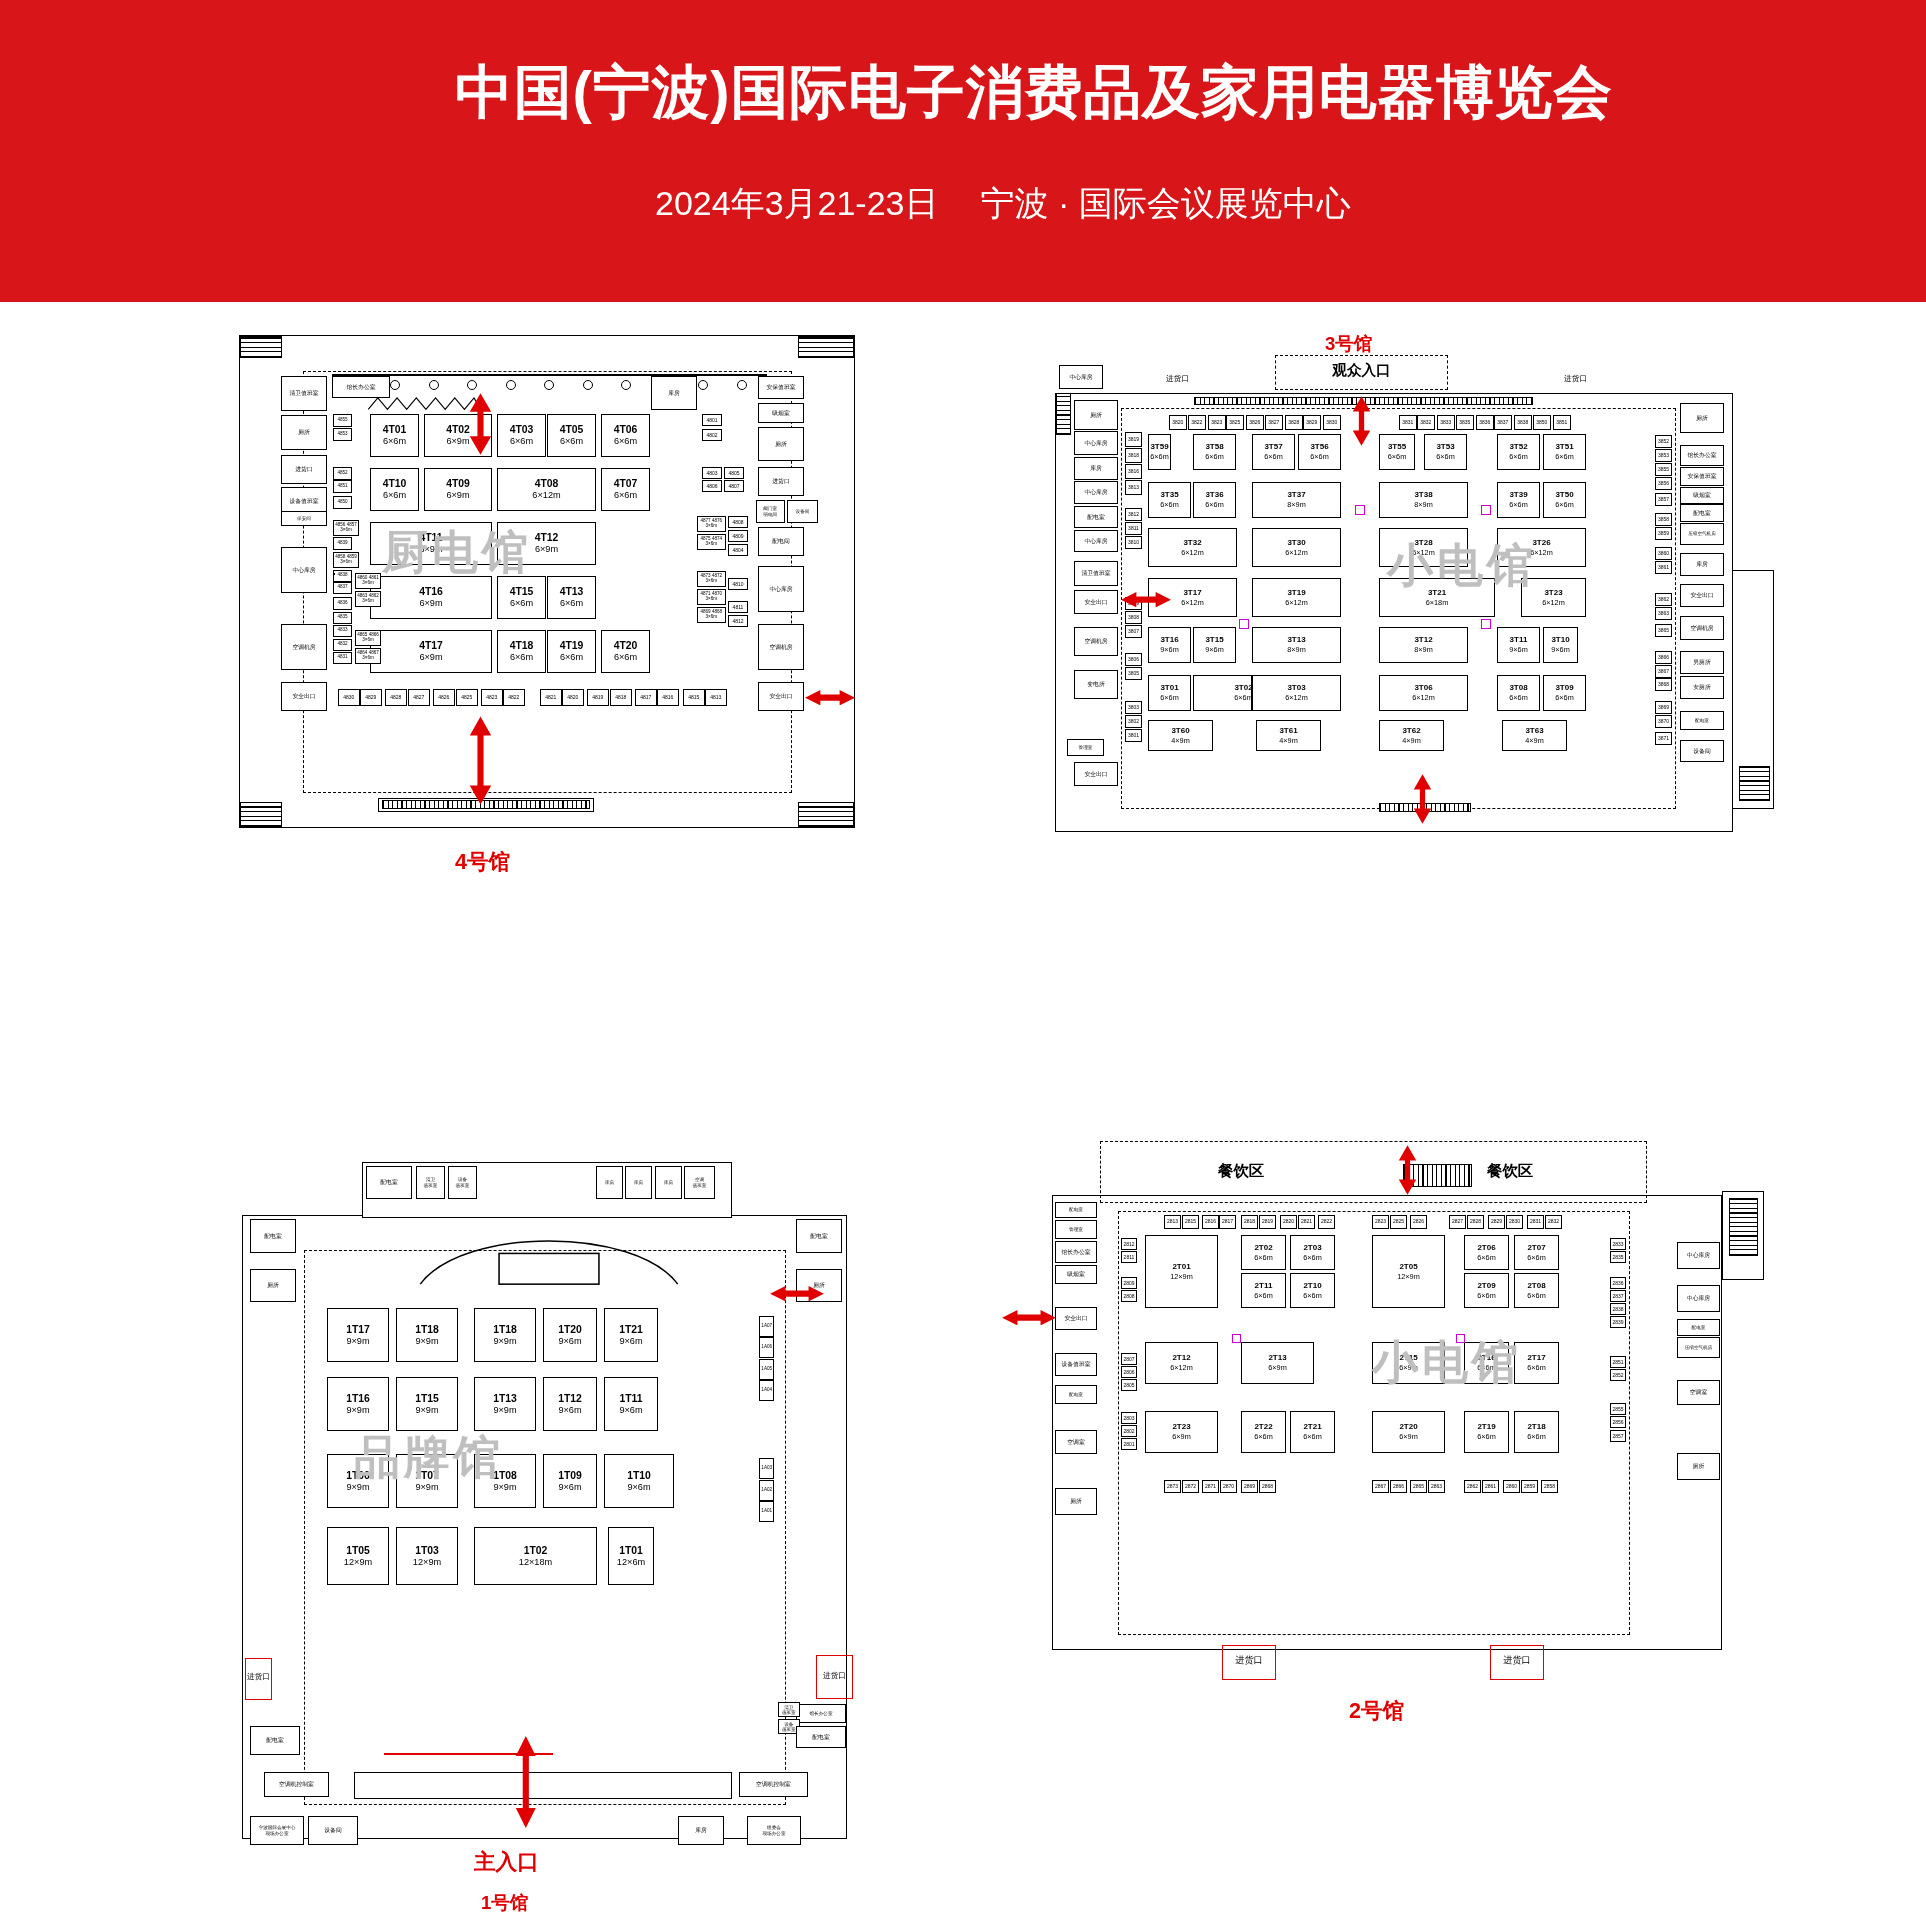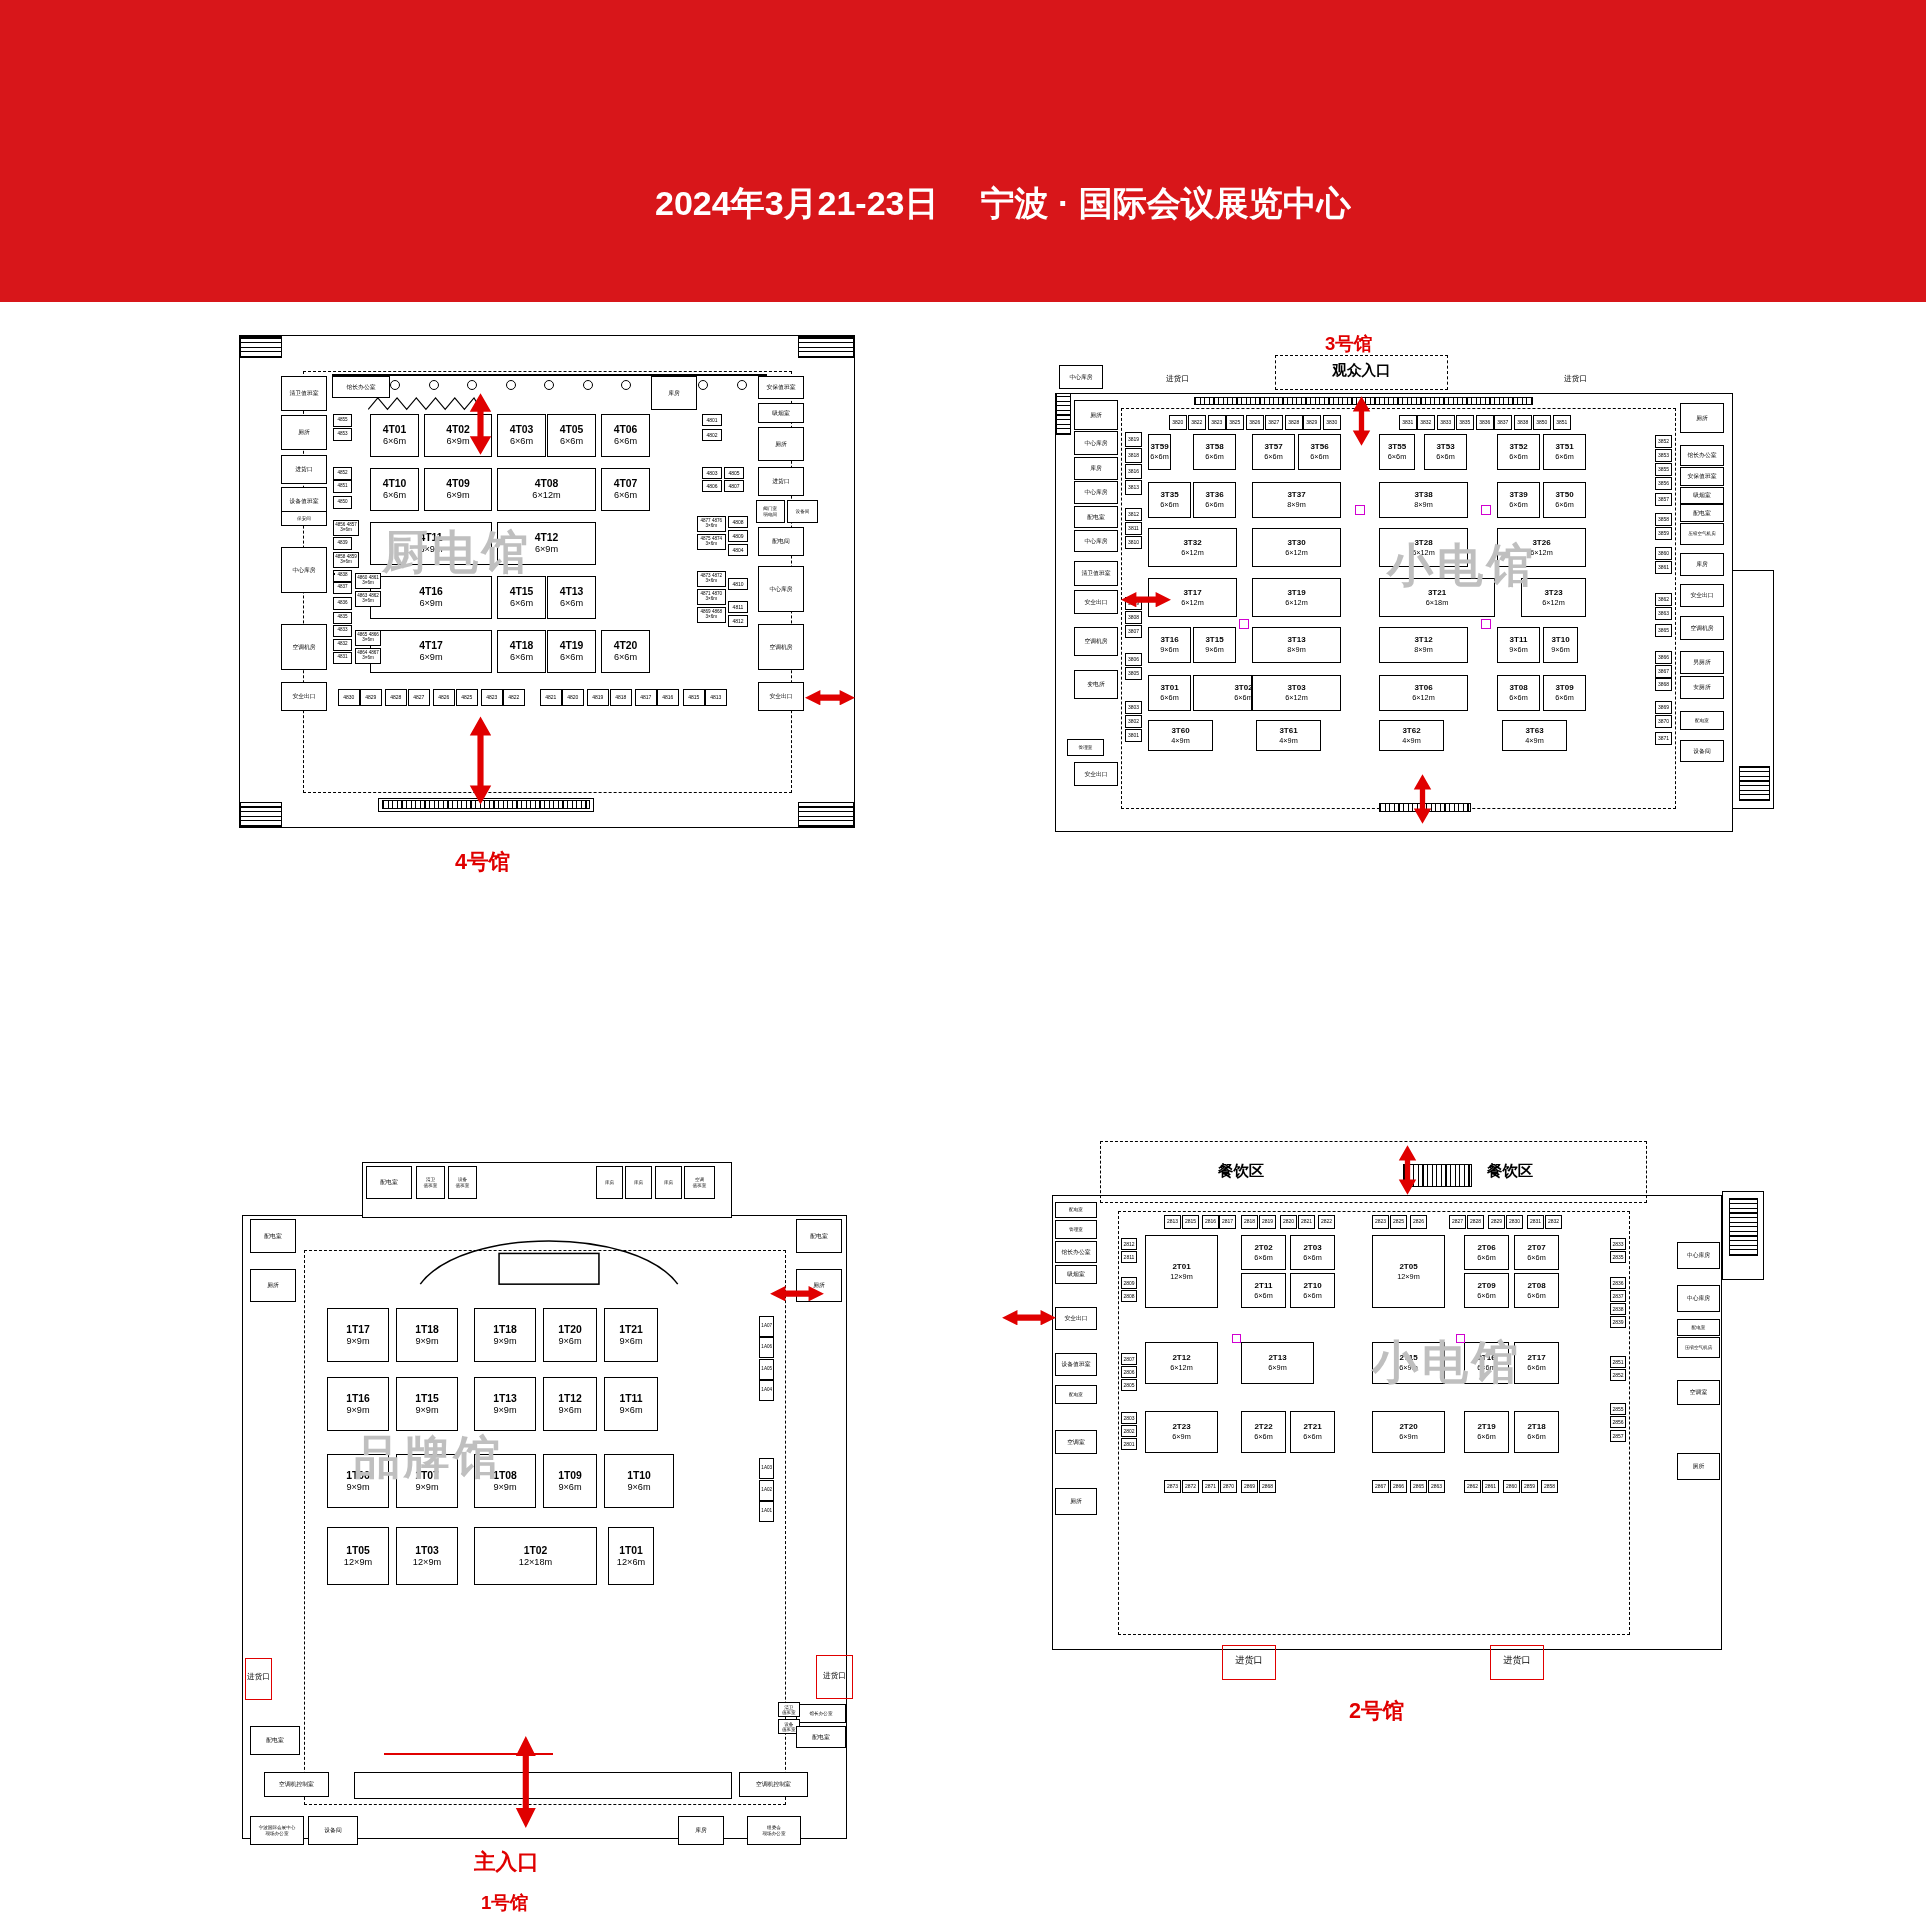--- a/index.html
+++ b/index.html
@@ -42,21 +42,21 @@
     margin-top:3.9px; text-align:left; padding-left:17px; color:#ffffff;
     font-size:11.6px; line-height:1.35; font-weight:bold; letter-spacing:0.4px;
   }
   .header-title {
     position:absolute; left:455px; top:54px; width:1425px;
     color:#ffffff; font-size:58px; font-weight:bold; letter-spacing:0.8px;
     white-space:nowrap;
   }
   .header-sub {
     position:absolute; left:655px; top:181px; width:1233px;
-    color:#ffffff; font-size:34px; font-weight:bold; white-space:nowrap;
+    color:#ffffff; font-size:34px; font-weight:normal; white-space:nowrap;
   }
   .header-sub .gap { display:inline-block; width:42px; }
 
   
   .canvas { position:absolute; left:0; top:302px; width:2029px; height:1709px; background:#fff; }
 
   .hall { position:absolute; }
   .wall {
     position:absolute; border:1.9px solid #000; background:#ffffff;
   }
@@ -117,20 +117,21 @@
     position:absolute; border:1.2px solid #d000d0; background:#fff;
   }
   .redbox { position:absolute; border:1.5px solid #e00000; background:transparent; }
 </style>
 </head>
 <body>
 
 <div class="header">
 
 
+  <div class="header-title">中国(宁波)国际电子消费品及家用电器博览会</div>
   <div class="header-sub">
     <span>2024年3月21-23日</span><span class="gap"></span><span>宁波 · 国际会议展览中心</span>
   </div>
 </div>
 
 <div class="canvas">
 
 <div class="hall" style="left:216px; top:29px; width:709px; height:601px;">
 
   <div class="wall" style="left:23px; top:3.9px; width:616px; height:493px;"></div>

